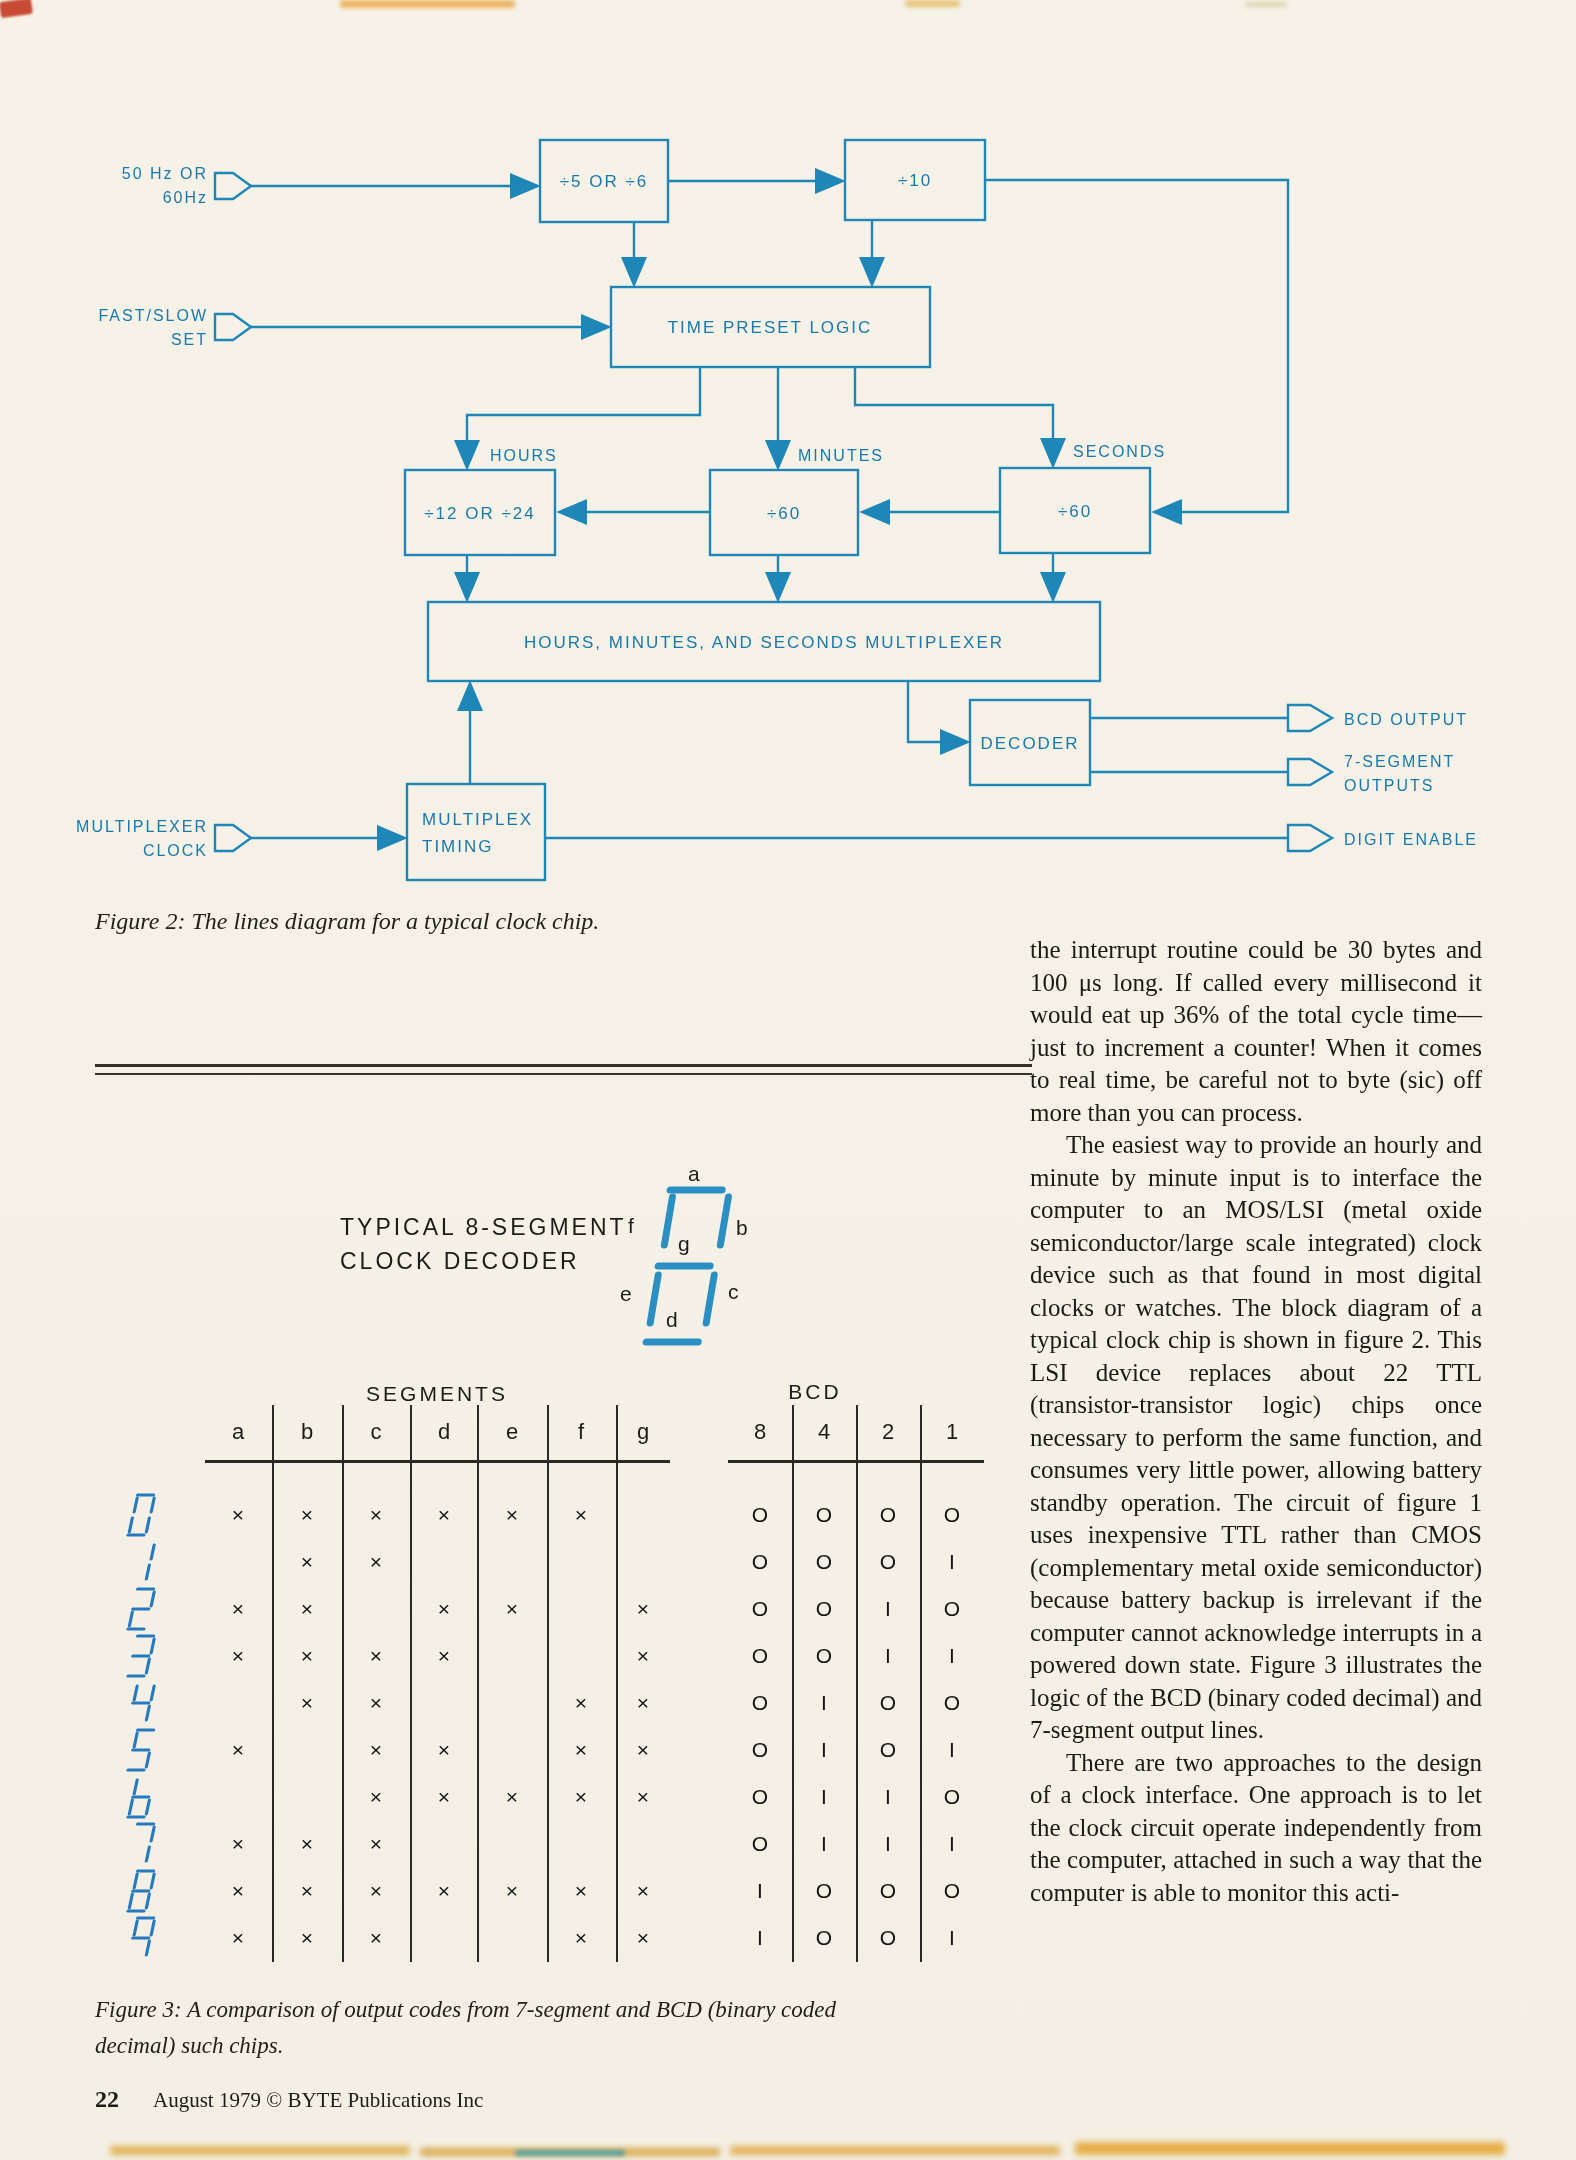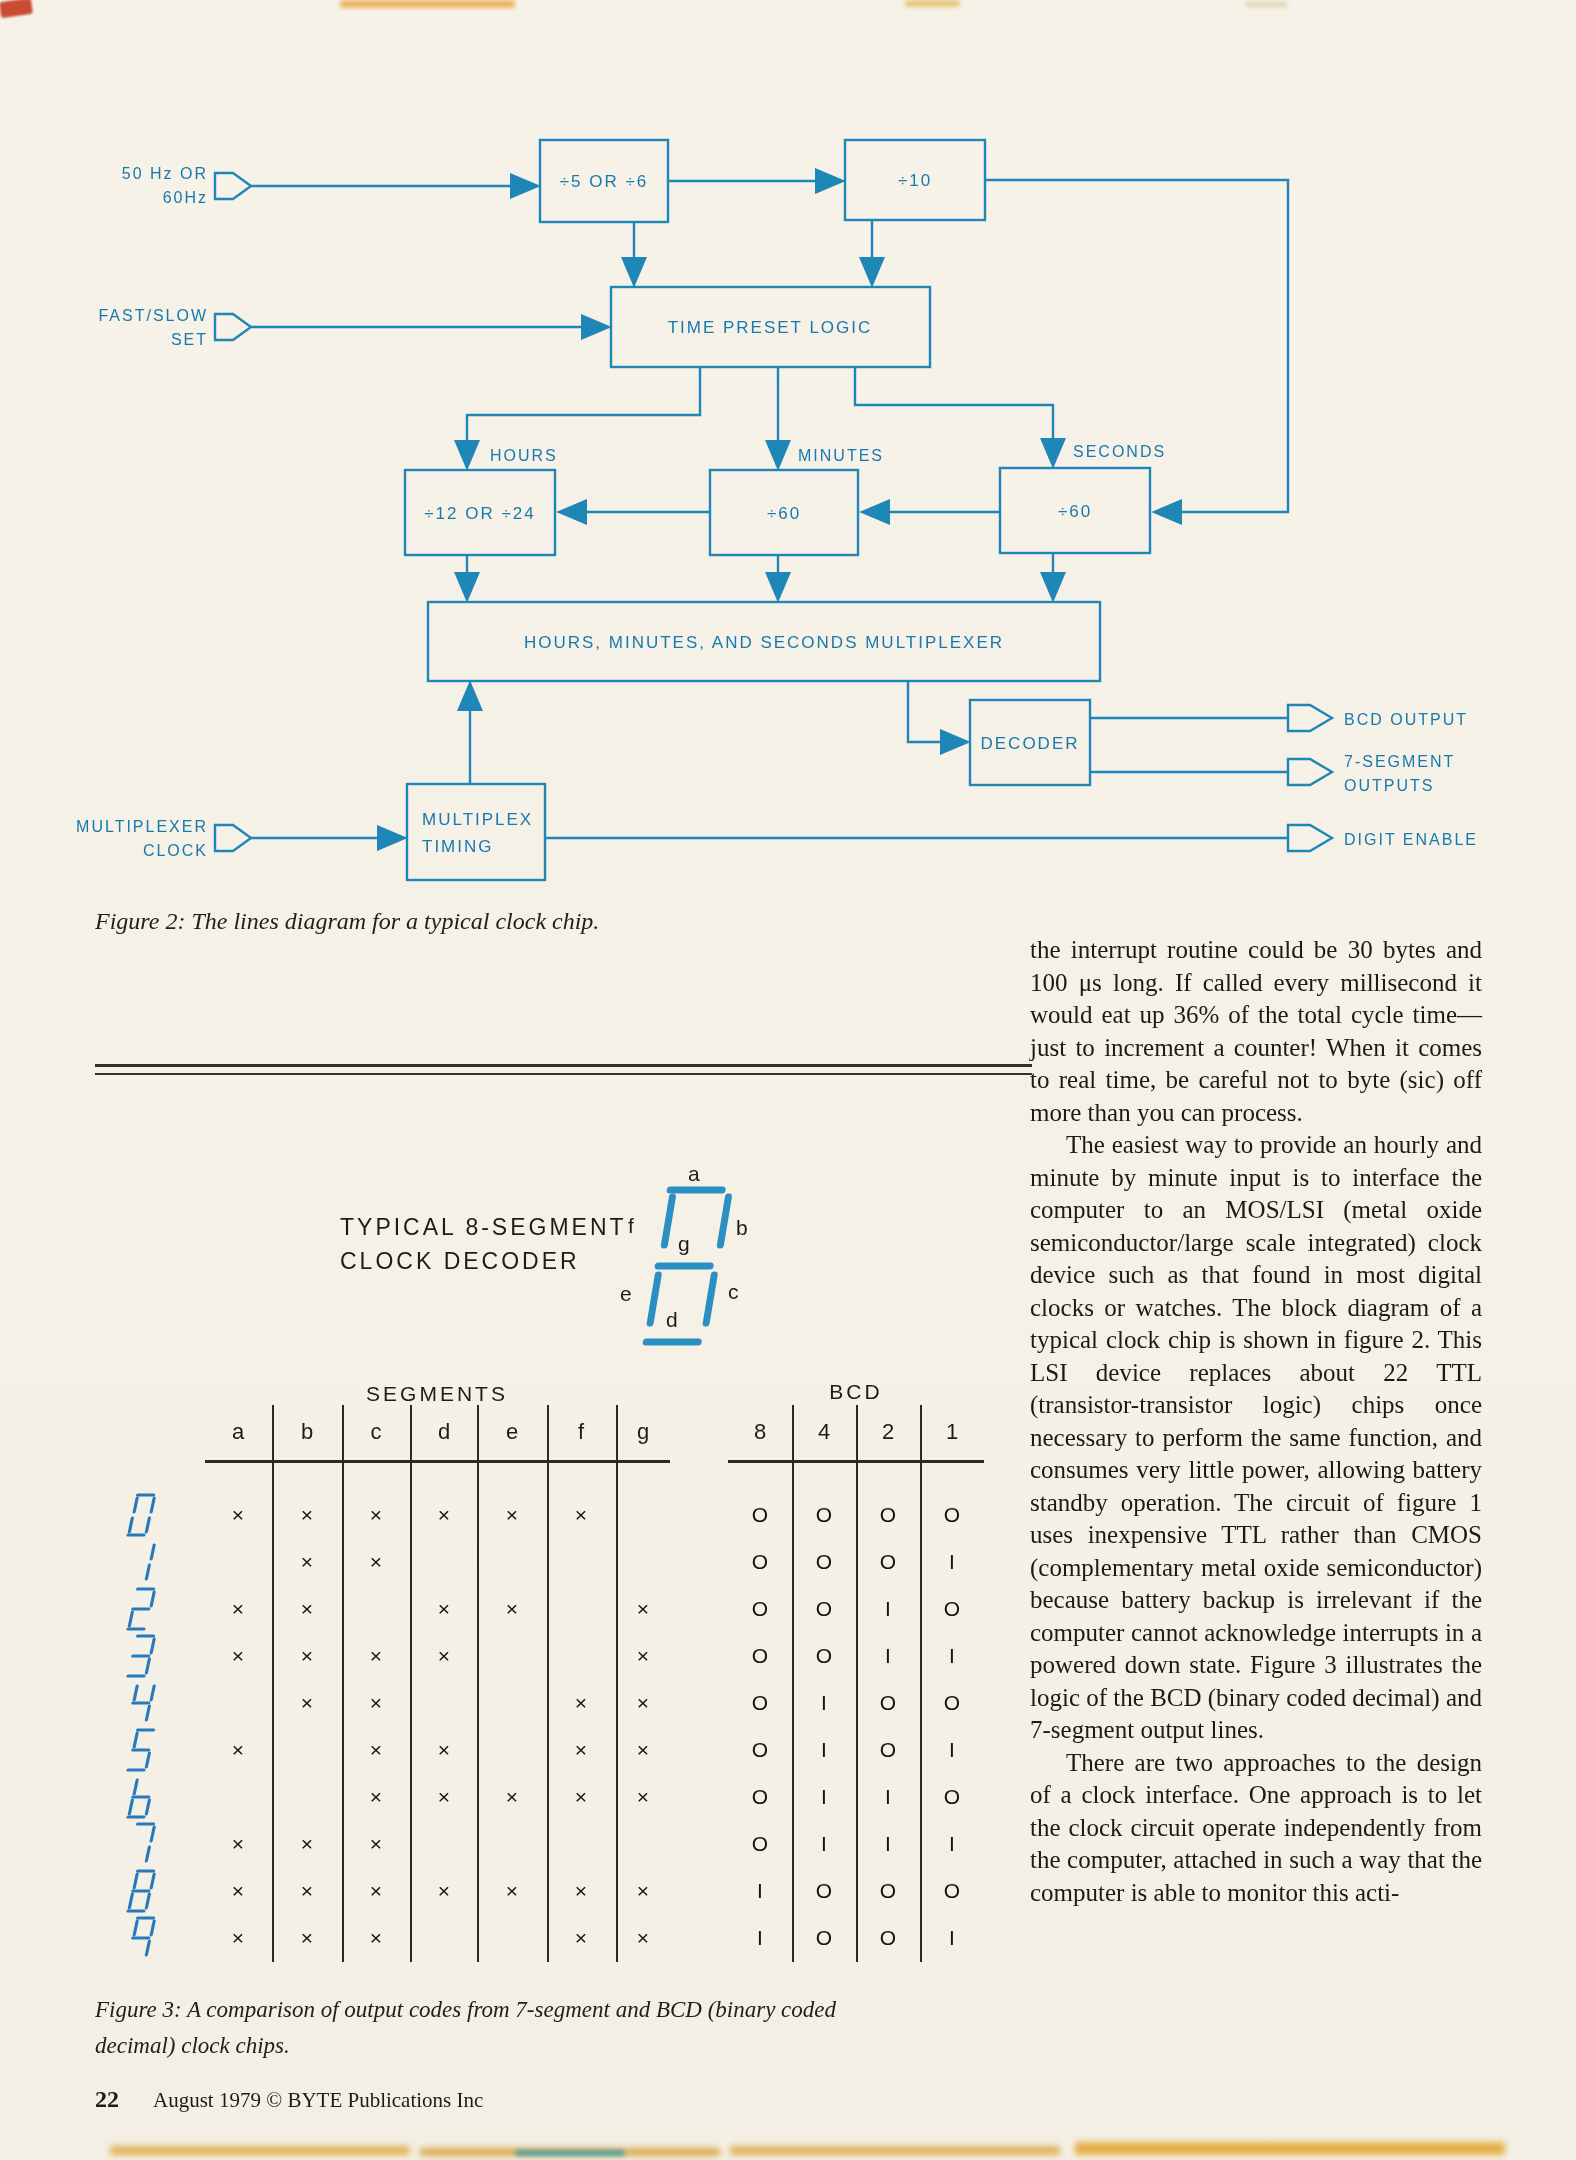--- a/index.html
+++ b/index.html
@@ -179,21 +179,21 @@
     <span class="seglbl" style="left:76px;top:-8px;">a</span>
     <span class="seglbl" style="left:16px;top:44px;">f</span>
     <span class="seglbl" style="left:124px;top:46px;">b</span>
     <span class="seglbl" style="left:66px;top:62px;">g</span>
     <span class="seglbl" style="left:8px;top:112px;">e</span>
     <span class="seglbl" style="left:116px;top:110px;">c</span>
     <span class="seglbl" style="left:54px;top:138px;">d</span>
   </div>
 
   <div class="grouphead" style="left:437px;top:1394px;">SEGMENTS</div>
-  <div class="grouphead" style="left:856px;top:1392px;">BCD</div>
+  <div class="grouphead" style="left:815px;top:1392px;">BCD</div>
 
   <div id="fig3-table-layer">
       <span class="colhead" style="left:238px;top:1432px;">a</span>
       <span class="colhead" style="left:307px;top:1432px;">b</span>
       <span class="colhead" style="left:376px;top:1432px;">c</span>
       <span class="colhead" style="left:444px;top:1432px;">d</span>
       <span class="colhead" style="left:512px;top:1432px;">e</span>
       <span class="colhead" style="left:581px;top:1432px;">f</span>
       <span class="colhead" style="left:643px;top:1432px;">g</span>
       <span class="colhead" style="left:760px;top:1432px;">8</span>
@@ -380,21 +380,21 @@
       <span class="xmark" style="left:581px;top:1938px;">×</span>
       <span class="xmark" style="left:643px;top:1938px;">×</span>
       <span class="bitchar" style="left:760px;top:1938px;">I</span>
       <span class="bitchar" style="left:824px;top:1938px;">O</span>
       <span class="bitchar" style="left:888px;top:1938px;">O</span>
       <span class="bitchar" style="left:952px;top:1938px;">I</span>
     </div>
   <div class="hrule" style="left:205px;top:1460px;width:465px;"></div>
   <div class="hrule" style="left:728px;top:1460px;width:256px;"></div>
 
-  <div id="fig3-caption"><span>Figure 3: A comparison of output codes from 7-segment and BCD (binary coded</span><br><span>decimal) clock chips.</span></div>
+  <div id="fig3-caption"><span>Figure 3: A comparison of output codes from 7-segment and BCD (binary coded</span><br><span>decimal) such chips.</span></div>
 
   <div id="article">
       <p>the interrupt routine could be 30 bytes and 100 μs long. If called every millisecond it would eat up 36% of the total cycle time—just to increment a counter! When it comes to real time, be careful not to byte (sic) off more than you can process.</p>
       <p class="indent">The easiest way to provide an hourly and minute by minute input is to interface the computer to an MOS/LSI (metal oxide semiconductor/large scale integrated) clock device such as that found in most digital clocks or watches. The block diagram of a typical clock chip is shown in figure 2. This LSI device replaces about 22 TTL (transistor-transistor logic) chips once necessary to perform the same function, and consumes very little power, allowing battery standby operation. The circuit of figure 1 uses inexpensive TTL rather than CMOS (complementary metal oxide semiconductor) because battery backup is irrelevant if the computer cannot acknowledge interrupts in a powered down state. Figure 3 illustrates the logic of the BCD (binary coded decimal) and 7-segment output lines.</p>
       <p class="indent">There are two approaches to the design of a clock interface. One approach is to let the clock circuit operate independently from the computer, attached in such a way that the computer is able to monitor this acti-</p>
     </div>
 
   <div id="footer">
     <span class="pagenum">22</span><span class="pubtext">August 1979 © BYTE Publications Inc</span>
   </div>

